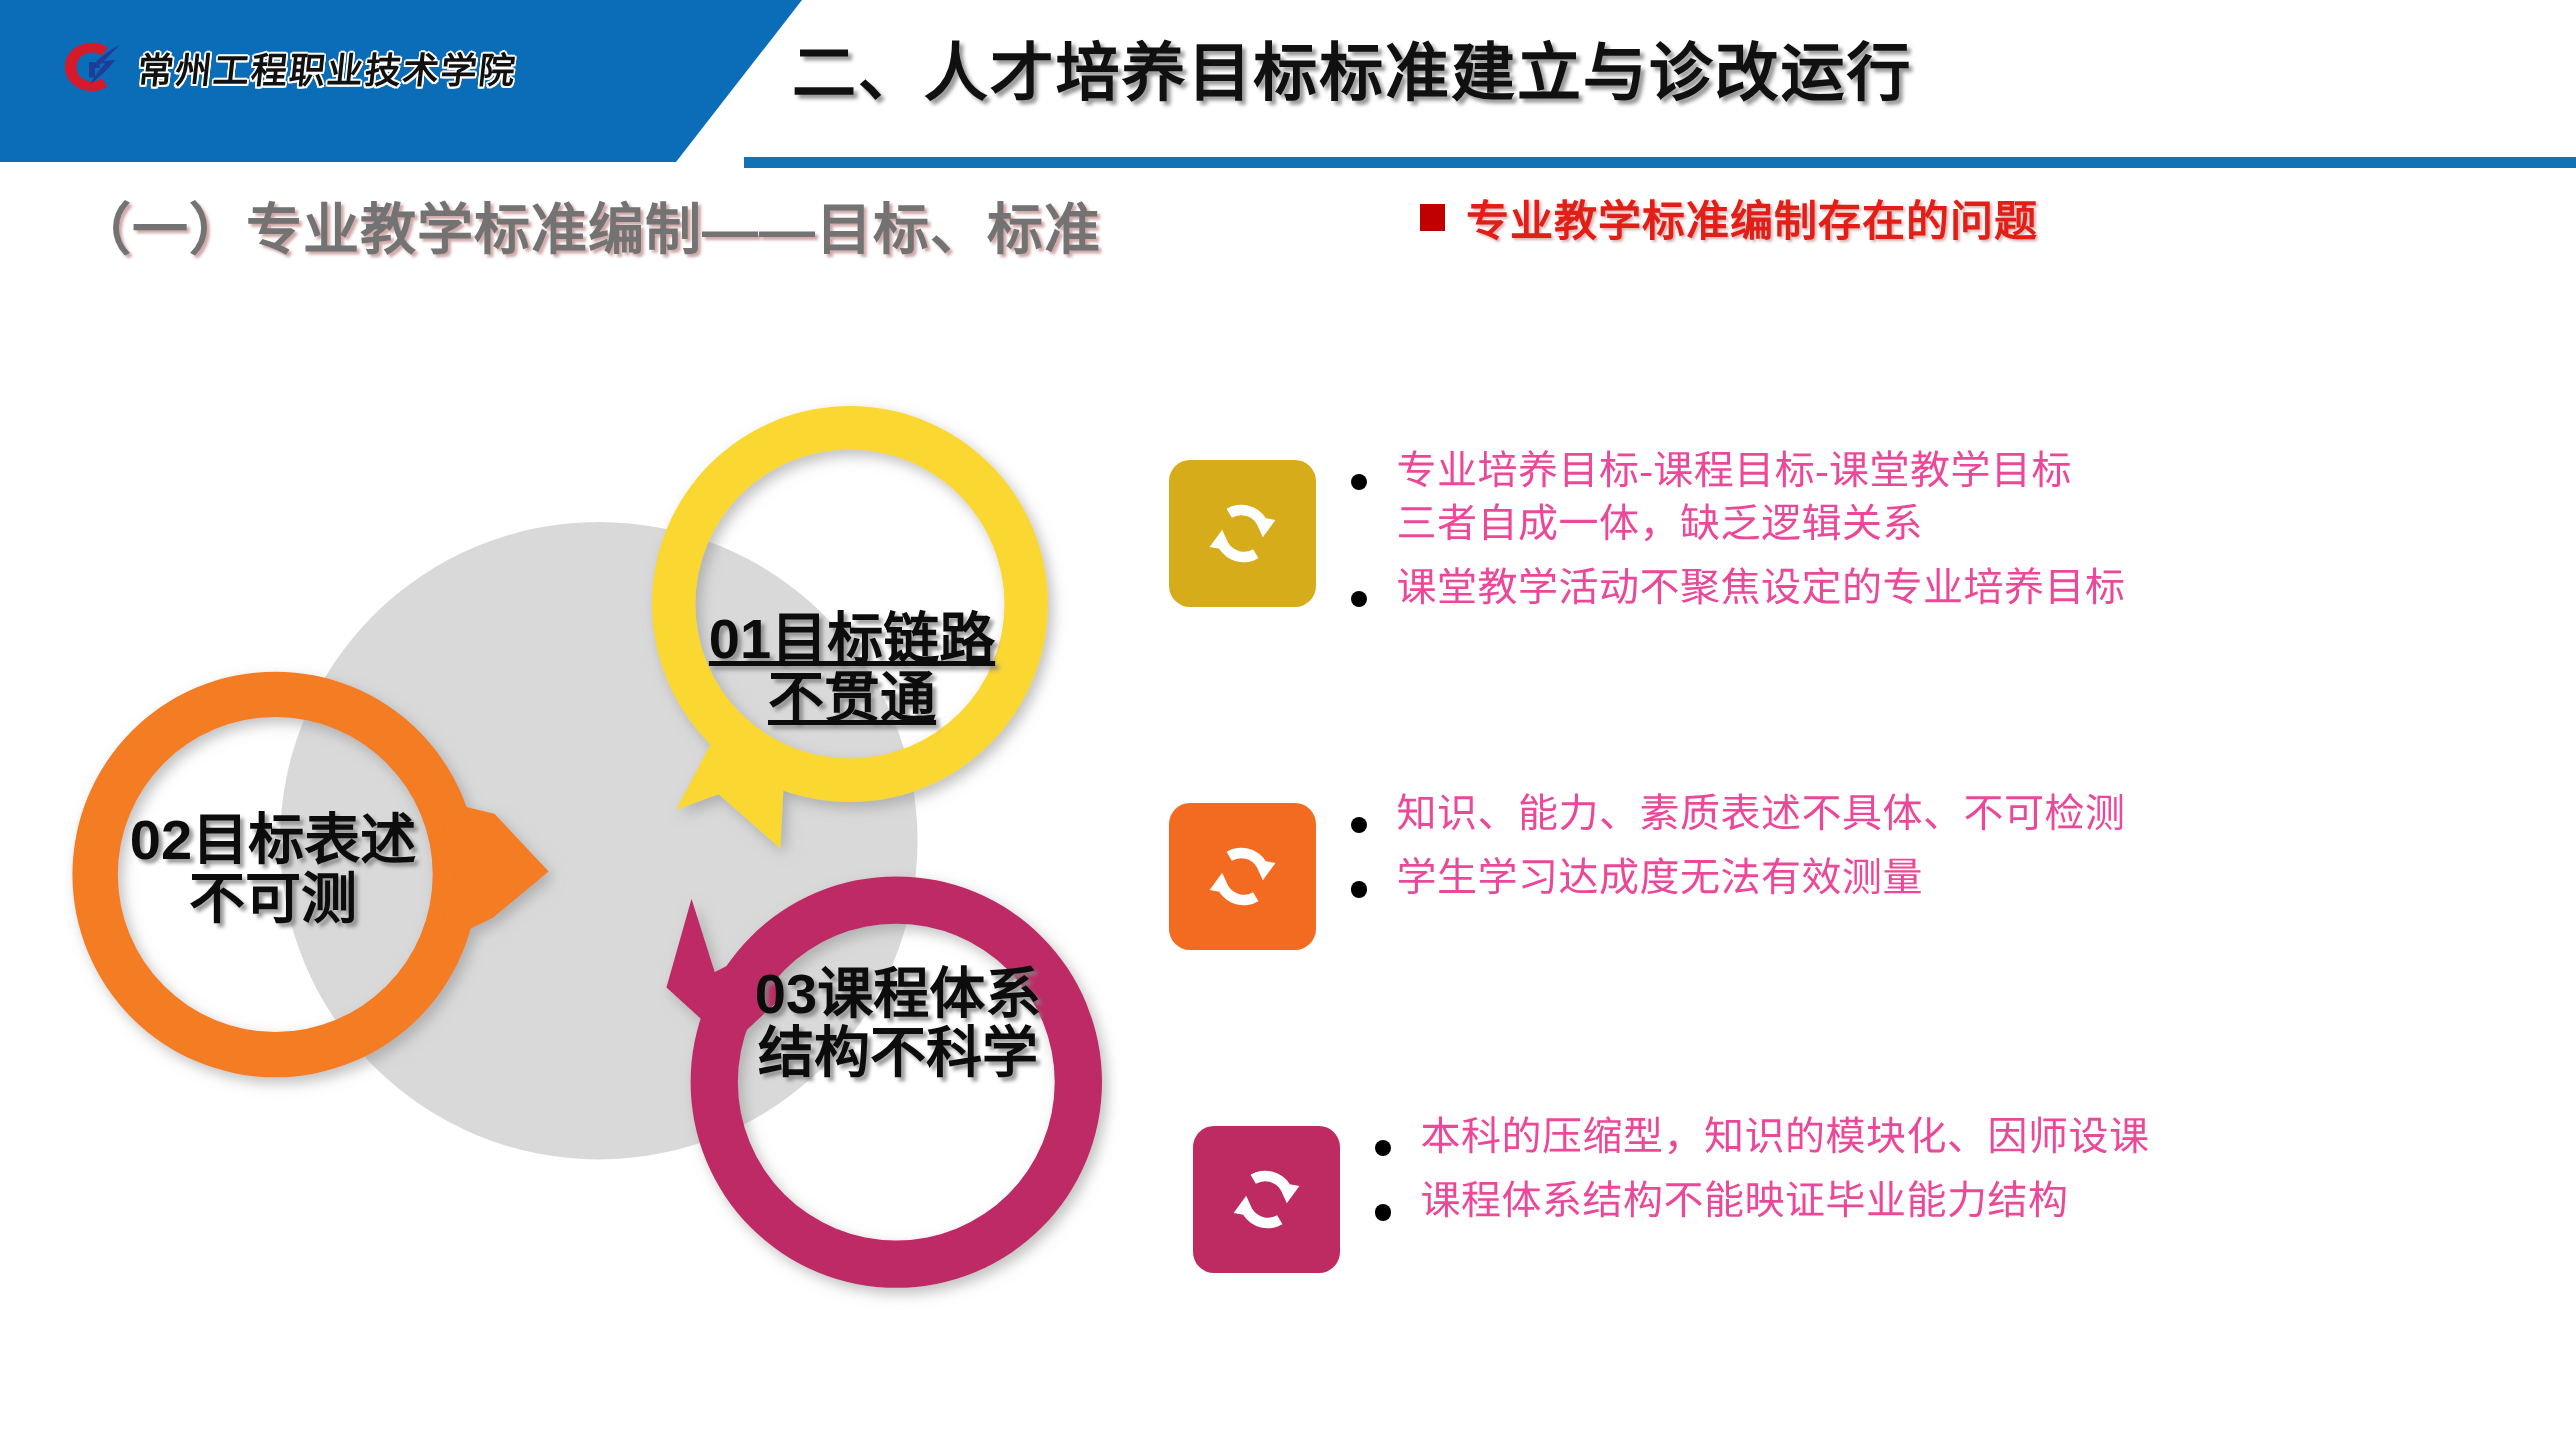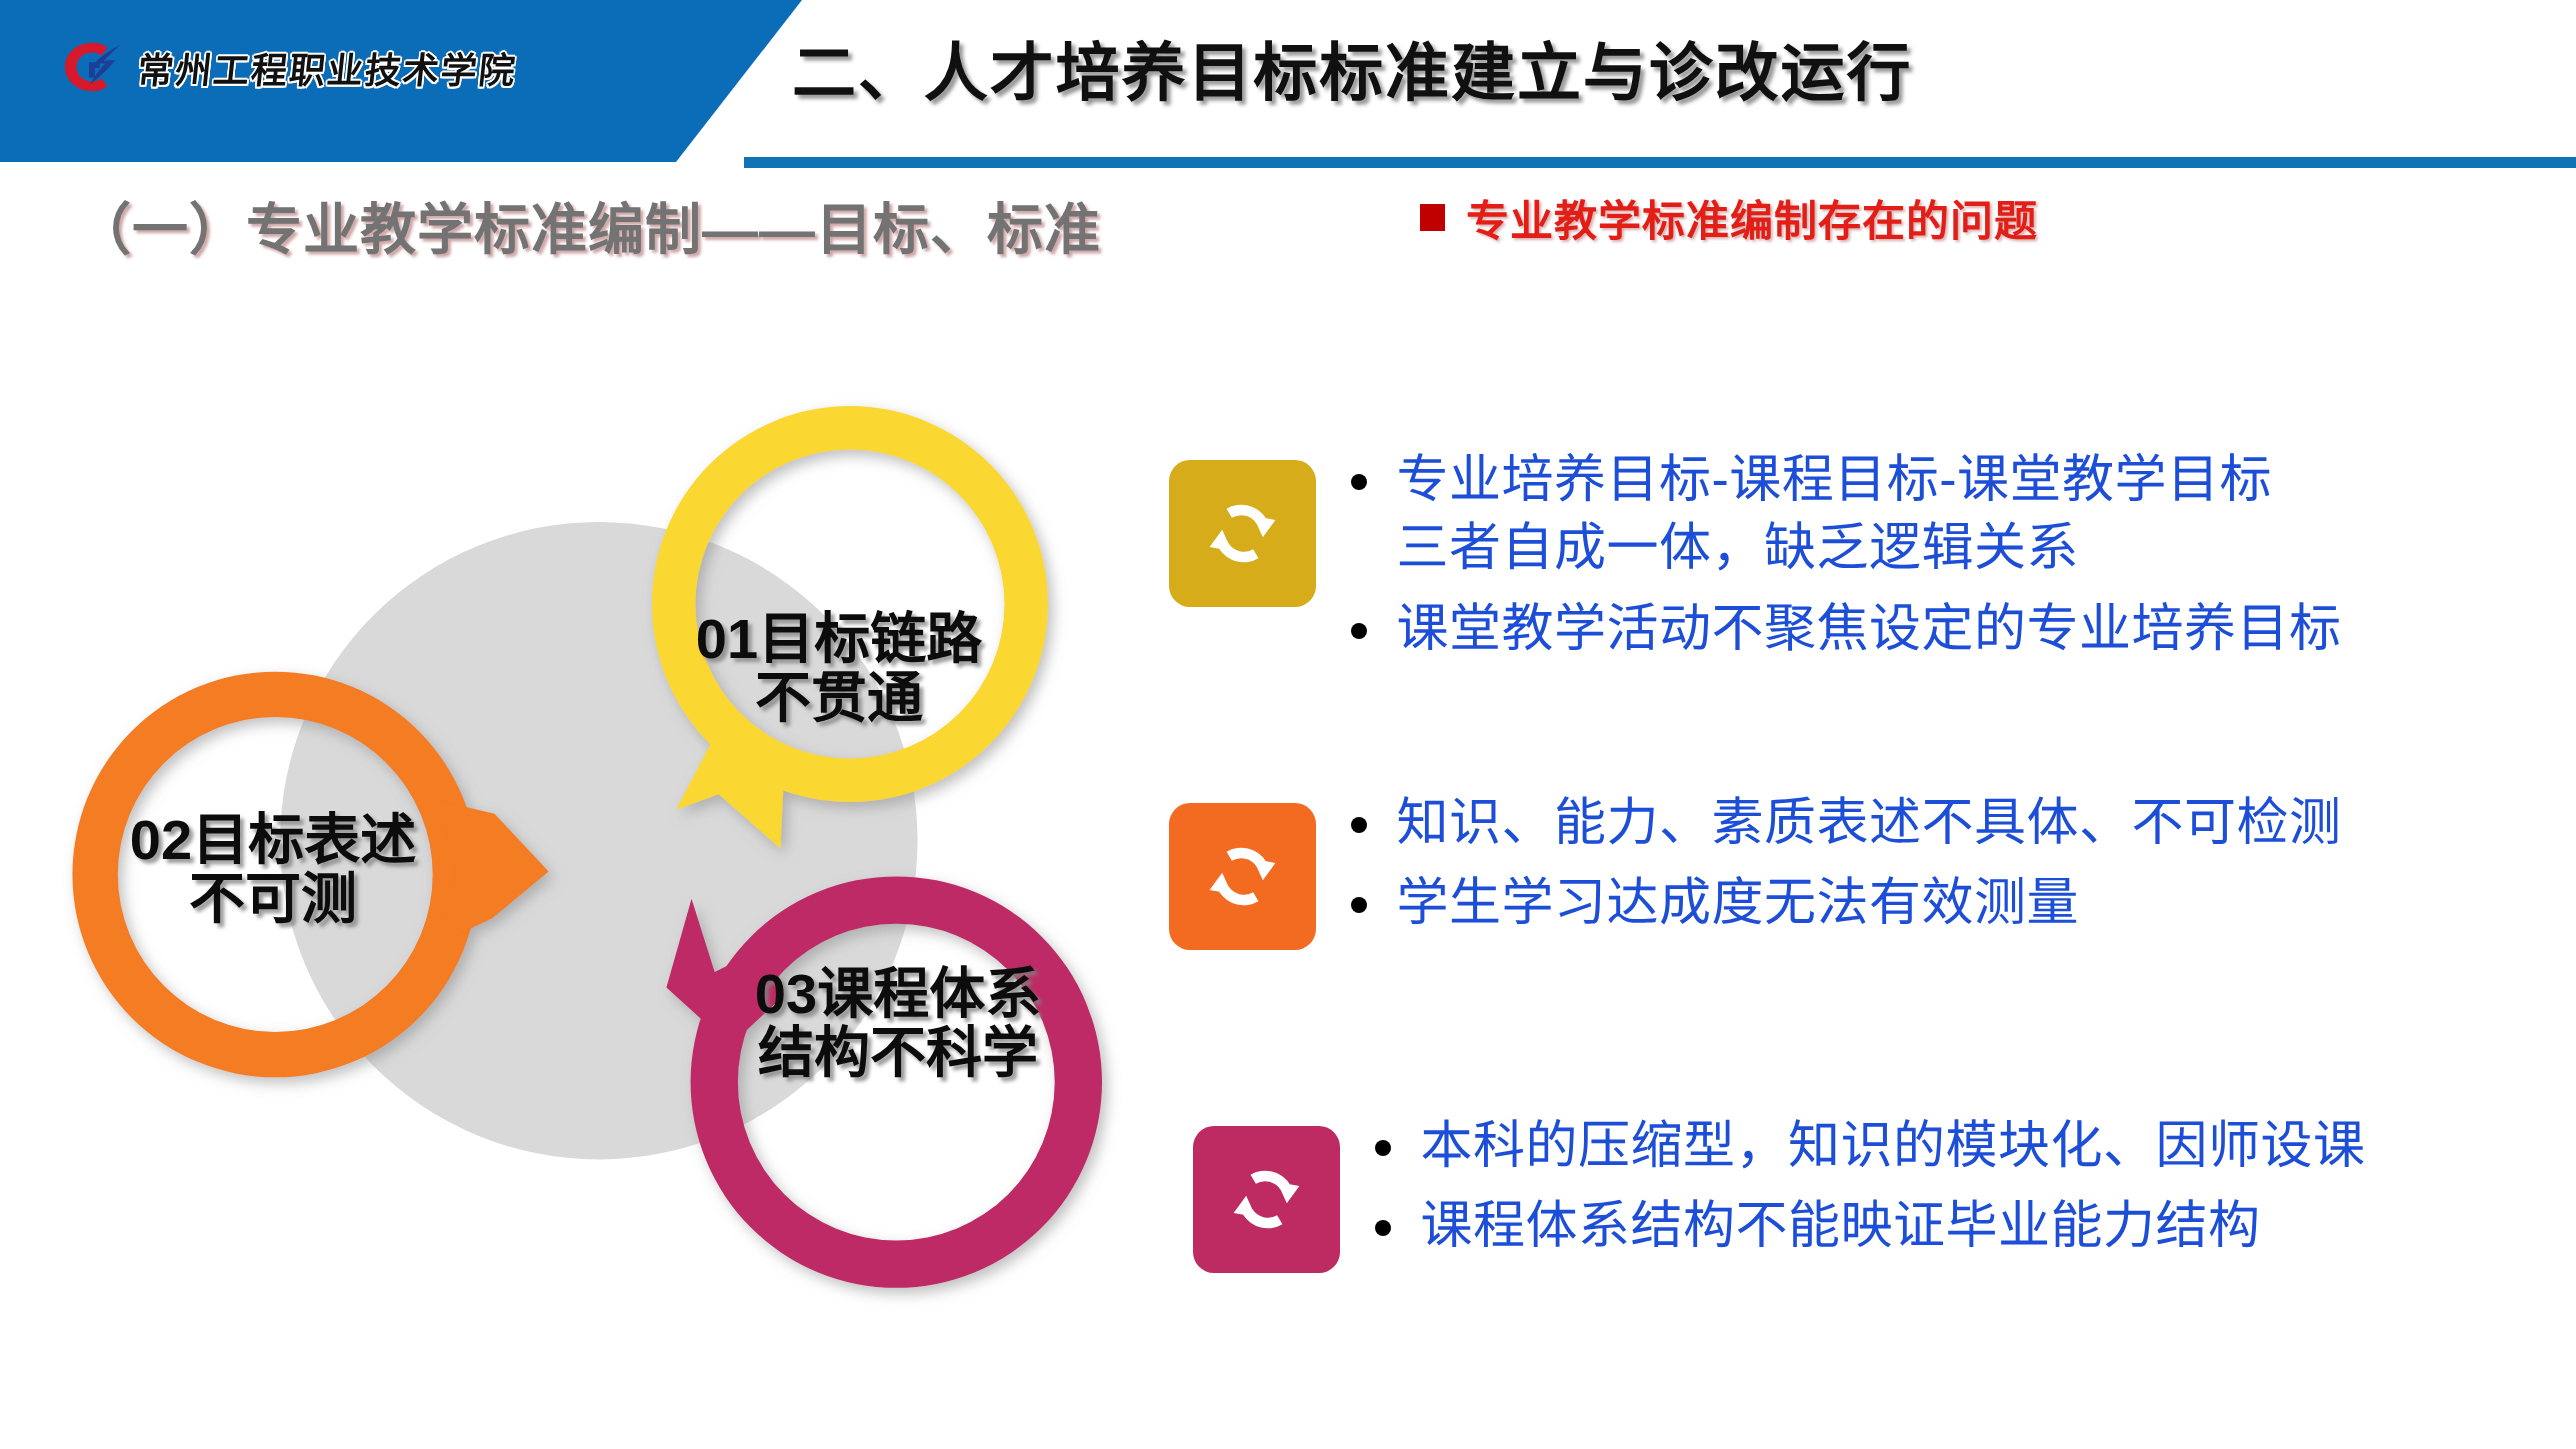--- a/index.html
+++ b/index.html
@@ -157,21 +157,21 @@
     text-align: center;
     font-size: 56px;
     font-weight: 700;
     color: #0C0C0C;
     line-height: 1.06;
     letter-spacing: 0px;
     white-space: nowrap;
     text-shadow: 3.9px 3.9px 3.9px rgba(130,130,130,0.8);
     z-index: 3;
   }
-  #ring-label-01 { left: 636px; top: 290px; width: 406px; }
+  #ring-label-01 { left: 649px; top: 290px; width: 406px; text-decoration: underline; }
   #ring-label-02 { left:  70px; top: 491px; width: 406px; }
   #ring-label-03 { left: 695px; top: 645px; width: 406px; }
 
   
   .rows {
     position: absolute;
     left: 1169px;
     top: 439px;
     width: 1401px;
     z-index: 3;
@@ -211,26 +211,27 @@
   }
   .dot {
     width: 16.4px;
     height: 16.4px;
     background: #000000;
     border-radius: 50%;
     flex: 0 0 auto;
     margin-top: 29px;
   }
   .bullet-text {
-    font-size: 52px;
+    font-size: 40px;
     font-weight: 400;
-    color: #1d4ed8;
+    color: #ec4899;
     line-height: 1.32;
     letter-spacing: 0.5px;
     white-space: pre-line;
+    font-family: Liberation Serif, serif;
   }
 </style>
 </head>
 <body>
 
 <div id="slide">
 
   <div class="header-band" style="background: rgb(11, 108, 184);">
     <div class="header-band-inner"></div>
   </div>

